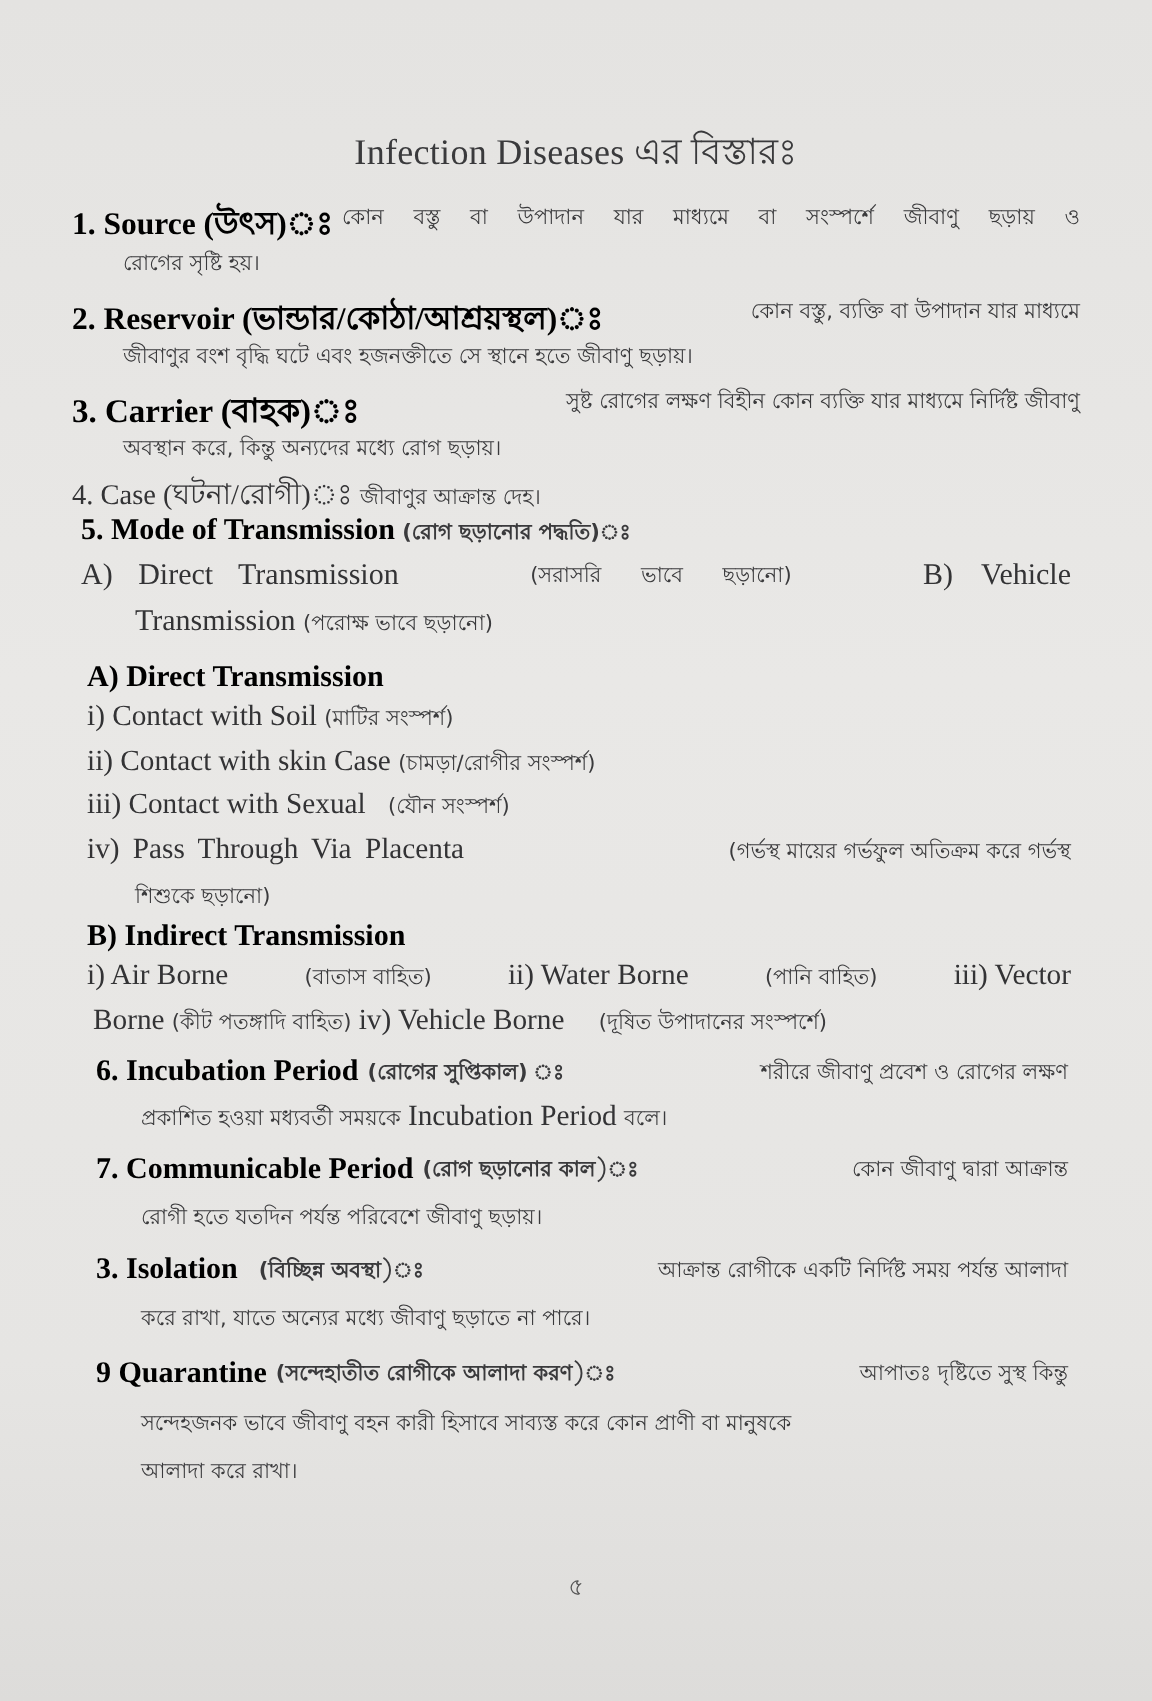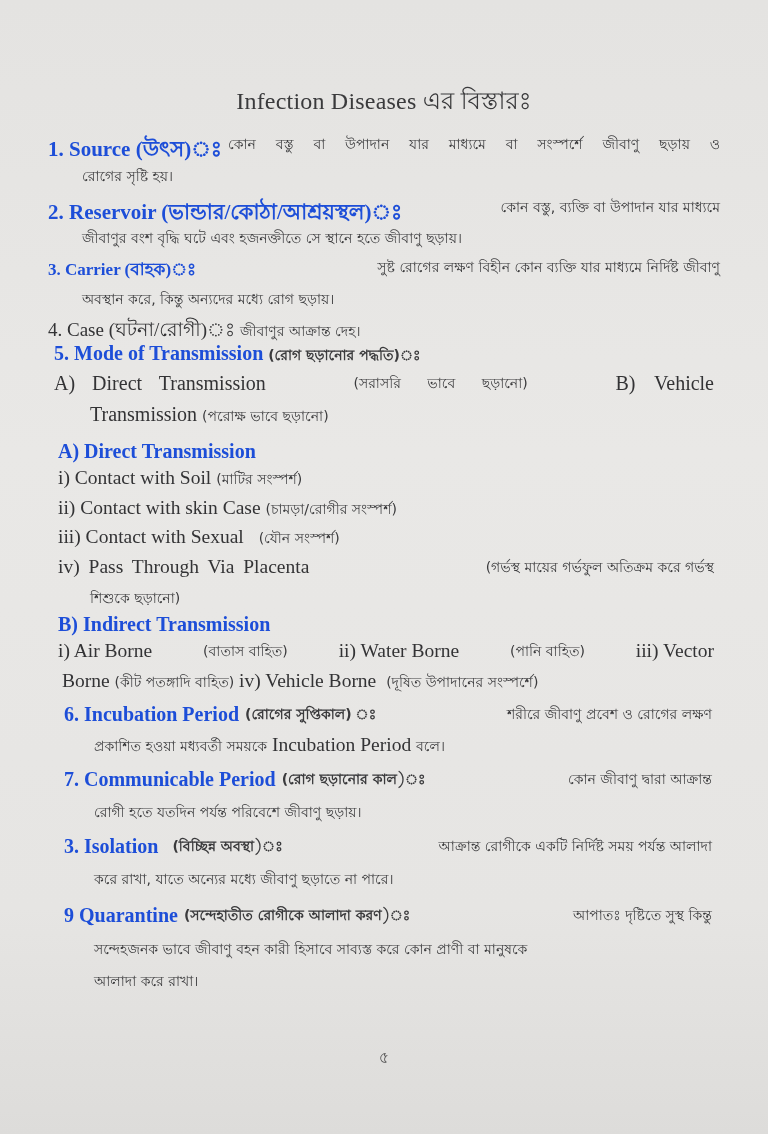--- a/index.html
+++ b/index.html
@@ -31,21 +31,21 @@
     letter-spacing: 0.2px;
   }
   .line {
     position: absolute;
     white-space: nowrap;
     font-size: 19.5px;
     color: #333335;
   }
   .b {
     font-weight: bold;
-    color: #1d4ed8;
+    color: #000000;
   }
   .bn {
     font-family: "DejaVu Sans", sans-serif;
     font-size: 14px;
     color: #3a3a3c;
   }
   .justify {
     display: flex;
     justify-content: space-between;
   }
@@ -77,21 +77,21 @@
 
   <div class="line justify" style="top:196px;left:48px;width:672px;">
     <span class="b" style="font-size:21px;">2. Reservoir (ভান্ডার/কোঠা/আশ্রয়স্থল)ঃ</span>
     <span class="bn" style="margin-left:6px;flex:1;text-align:right;">কোন বস্তু, ব্যক্তি বা উপাদান যার মাধ্যমে</span>
   </div>
   <div class="line" style="top:226px;left:82px;">
     <span class="bn">জীবাণুর বংশ বৃদ্ধি ঘটে এবং হজনক্তীতে সে স্থানে হতে জীবাণু ছড়ায়।</span>
   </div>
 
   <div class="line justify" style="top:256px;left:48px;width:672px;">
-    <span class="b" style="font-size:17px;">3. Carrier (বাহক)ঃ</span>
+    <span class="b" style="font-size:22px;">3. Carrier (বাহক)ঃ</span>
     <span class="bn" style="margin-left:6px;flex:1;text-align:right;">সুষ্ট রোগের লক্ষণ বিহীন কোন ব্যক্তি যার মাধ্যমে নির্দিষ্ট জীবাণু</span>
   </div>
   <div class="line" style="top:287px;left:82px;">
     <span class="bn">অবস্থান করে, কিন্তু অন্যদের মধ্যে রোগ ছড়ায়।</span>
   </div>
 
   <div class="line" style="top:315px;left:48px;">
     <span style="font-size:19px;">4. Case (ঘটনা/রোগী)ঃ</span>
     <span class="bn">জীবাণুর আক্রান্ত দেহ।</span>
   </div>
@@ -137,21 +137,21 @@
     <span>i) Air Borne</span>
     <span class="bn">(বাতাস বাহিত)</span>
     <span>ii) Water Borne</span>
     <span class="bn">(পানি বাহিত)</span>
     <span>iii) Vector</span>
   </div>
   <div class="line" style="top:670px;left:62px;">
     <span>Borne</span>
     <span class="bn">(কীট পতঙ্গাদি বাহিত)</span>
     <span>iv) Vehicle Borne</span>
-    <span class="bn" style="margin-left:5px;">(দূষিত উপাদানের সংস্পর্শে)</span>
+    <span class="bn" style="margin-left:18px;">(দূষিত উপাদানের সংস্পর্শে)</span>
   </div>
 
   <div class="line justify" style="top:703px;left:64px;width:648px;">
     <span class="b" style="font-size:20px;">6. Incubation Period</span>
     <span class="bn" style="font-weight:bold;margin-left:6px;">(রোগের সুপ্তিকাল) ঃ</span>
     <span class="bn" style="margin-left:6px;flex:1;text-align:right;">শরীরে জীবাণু প্রবেশ ও রোগের লক্ষণ</span>
   </div>
   <div class="line" style="top:734px;left:94px;">
     <span class="bn">প্রকাশিত হওয়া মধ্যবর্তী সময়কে</span>
     <span>Incubation Period</span>

